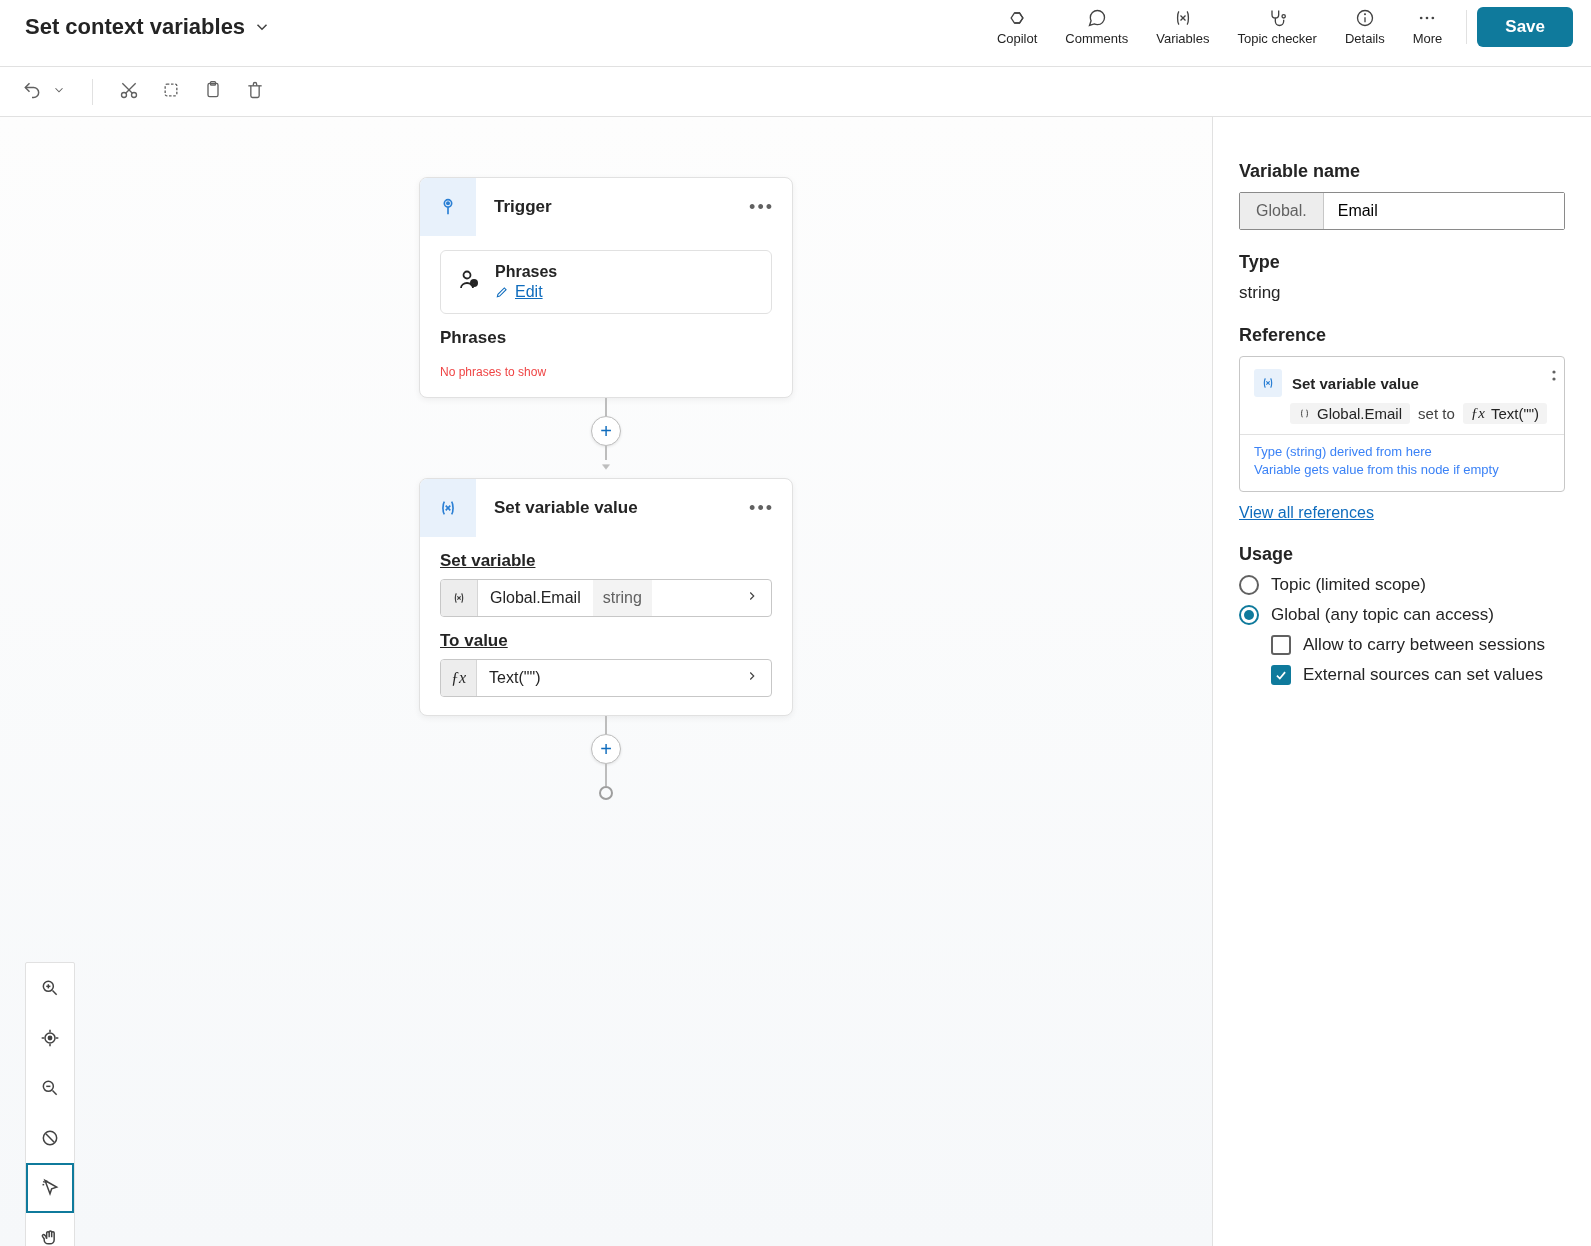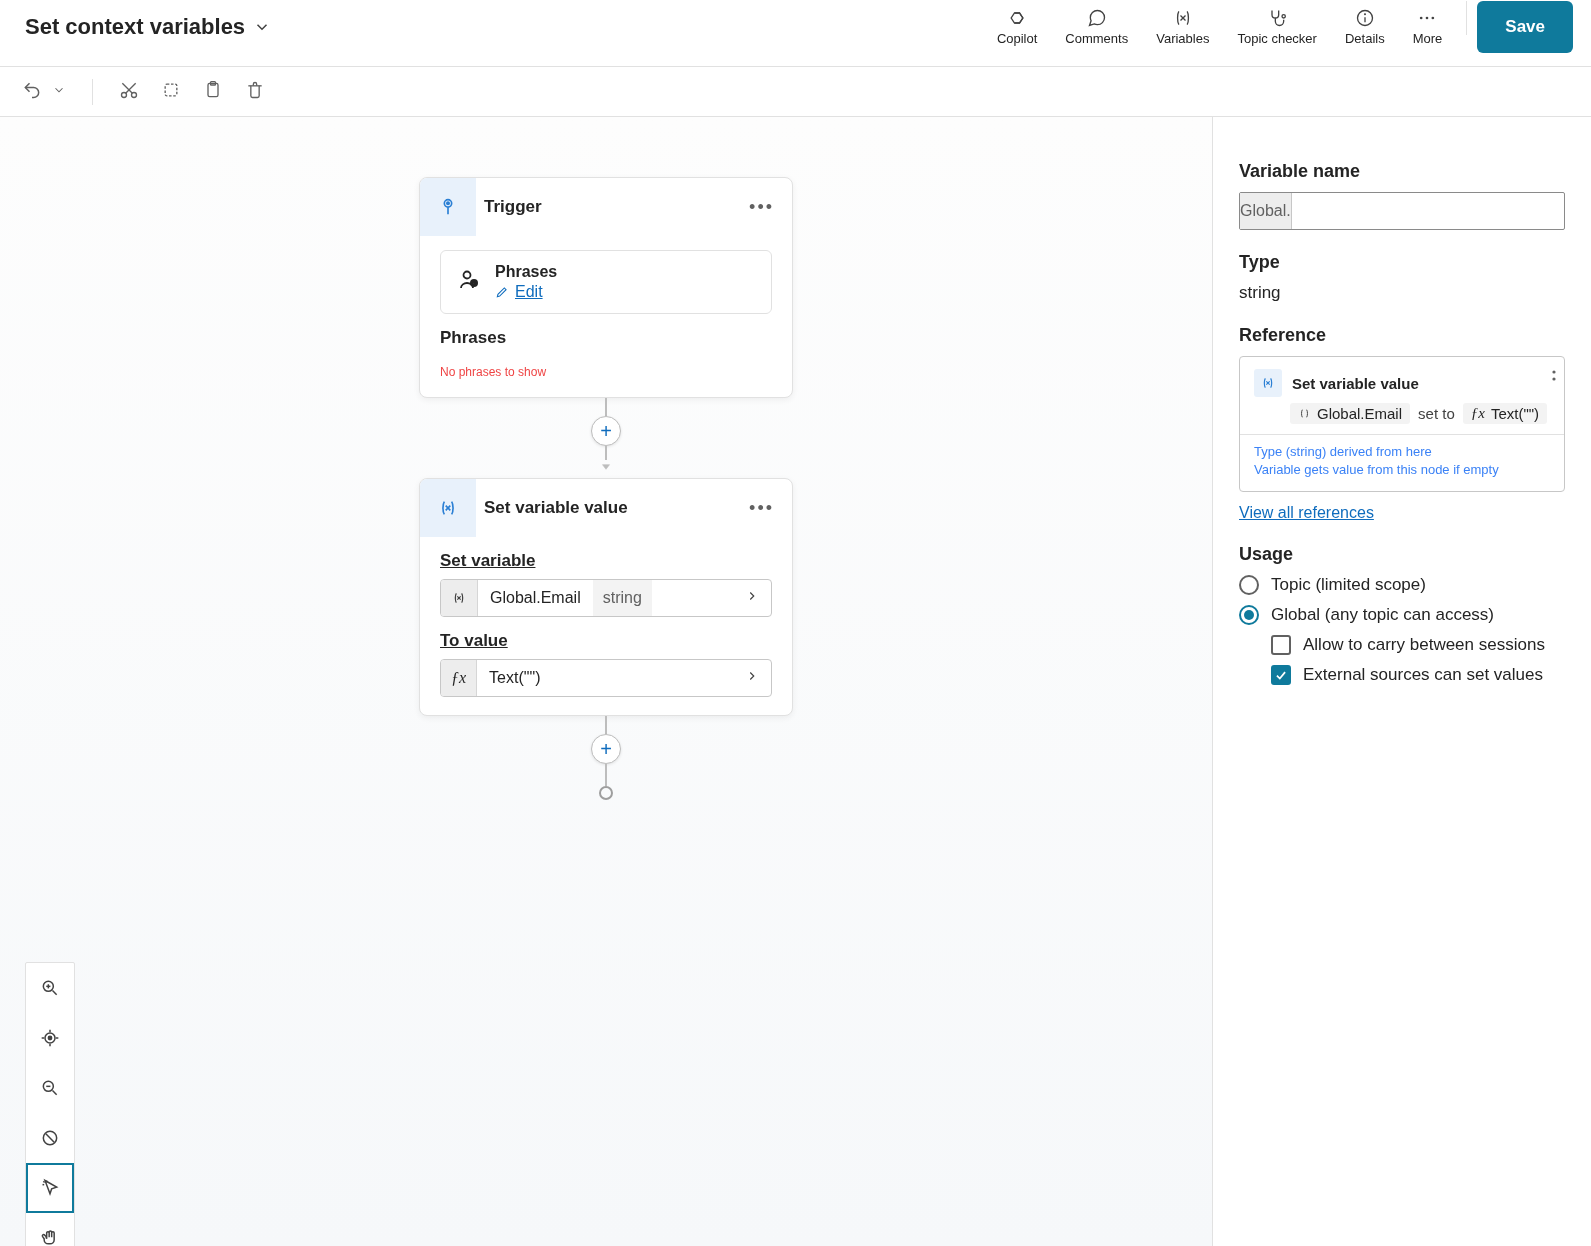--- a/index.html
+++ b/index.html
@@ -22,20 +22,21 @@
     font-size: 22px;
     font-weight: 600;
     display: flex;
     align-items: center;
     gap: 8px;
   }
   .header-title .chev { width: 18px; height: 18px; }
   .header-spacer { flex: 1; }
   .header-actions {
     display: flex;
+    align-items: center;
     gap: 0;
   }
   .hact {
     display: flex;
     flex-direction: column;
     align-items: center;
     justify-content: center;
     padding: 0 14px;
     height: 52px;
     font-size: 13px;
@@ -133,21 +134,21 @@
   }
   .node-icon {
     width: 56px;
     height: 58px;
     background: #e8f1fb;
     display: flex;
     align-items: center;
     justify-content: center;
   }
   .node-icon svg { width: 22px; height: 22px; stroke: #2a7fd4; fill: none; }
-  .node-title { font-size: 17px; font-weight: 600; padding-left: 8px; flex:1;}
+  .node-title { font-size: 17px; font-weight: 600; padding-left: 18px; flex:1;}
   .node-menu { padding: 0 18px; color:#616161; cursor:pointer; font-size:18px; letter-spacing:2px;}
   .node-body { padding: 14px 20px 18px 20px; }
 
   .inner-card {
     border: 1px solid #e1e1e1;
     border-radius: 6px;
     padding: 12px 16px;
     display: flex;
     gap: 14px;
     align-items: center;
@@ -202,21 +203,21 @@
     overflow-y:auto;
   }
   .panel-head{ display:flex; align-items:center; justify-content:space-between; }
   .panel-title{ font-size:24px; font-weight:700; }
   .panel-close{ cursor:pointer; }
   .panel-close svg{width:18px;height:18px;stroke:#424242;}
   .plabel{ font-size:18px; font-weight:600; margin-top:22px; margin-bottom:10px;}
   .name-input{
     display:flex; border:1px solid #8a8a8a; border-radius:2px; height:38px;
   }
-  .name-input .prefix{ background:#ededed; padding:0 0; display:flex; align-items:center; color:#616161; border-right:1px solid #c7c7c7;}
+  .name-input .prefix{ background:#ededed; padding:0 16px; display:flex; align-items:center; color:#616161; border-right:1px solid #c7c7c7;}
   .name-input input{ border:none; outline:none; flex:1; padding:0 14px; font-size:16px; font-family: inherit;}
   .ptext{ font-size:17px; color:#242424;}
   
   .ref-card{
     border:1px solid #c7c7c7; border-radius:4px; padding:12px 14px;
     position:relative;
   }
   .ref-row1{display:flex;align-items:center;gap:10px;}
   .ref-row1 .r-icon{width:28px;height:28px;background:#e8f1fb;border-radius:3px;display:flex;align-items:center;justify-content:center;}
   .ref-row1 .r-icon svg{width:16px;height:16px;stroke:#2a7fd4;}
@@ -493,20 +494,21 @@
       </div>
 
     </div>
   </div>
 
   <div class="panel">
 
     <div class="plabel">Variable name</div>
     <div class="name-input">
       <div class="prefix">Global.</div>
+      <input type="text" value="Email" style="">
     </div>
 
     <div class="plabel">Type</div>
     <div class="ptext">string</div>
 
     <div class="plabel">Reference</div>
     <div class="ref-card">
       <div class="ref-menu">
         <svg viewBox="0 0  24 En24" fill="#616161">
             <circle cx="12" cy="5" r="1.6"></circle>

